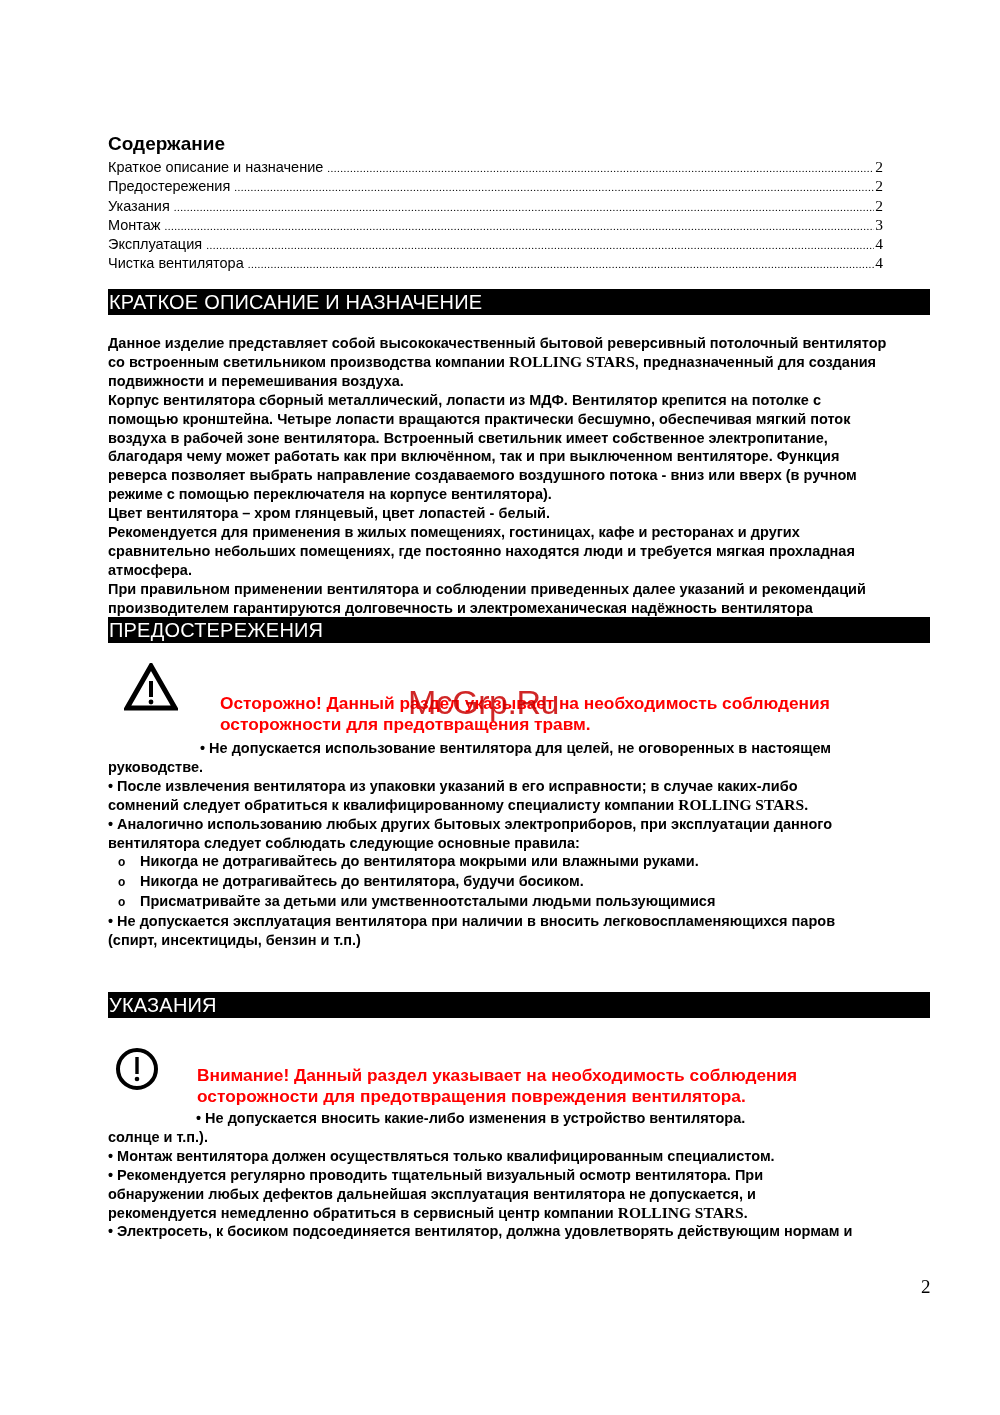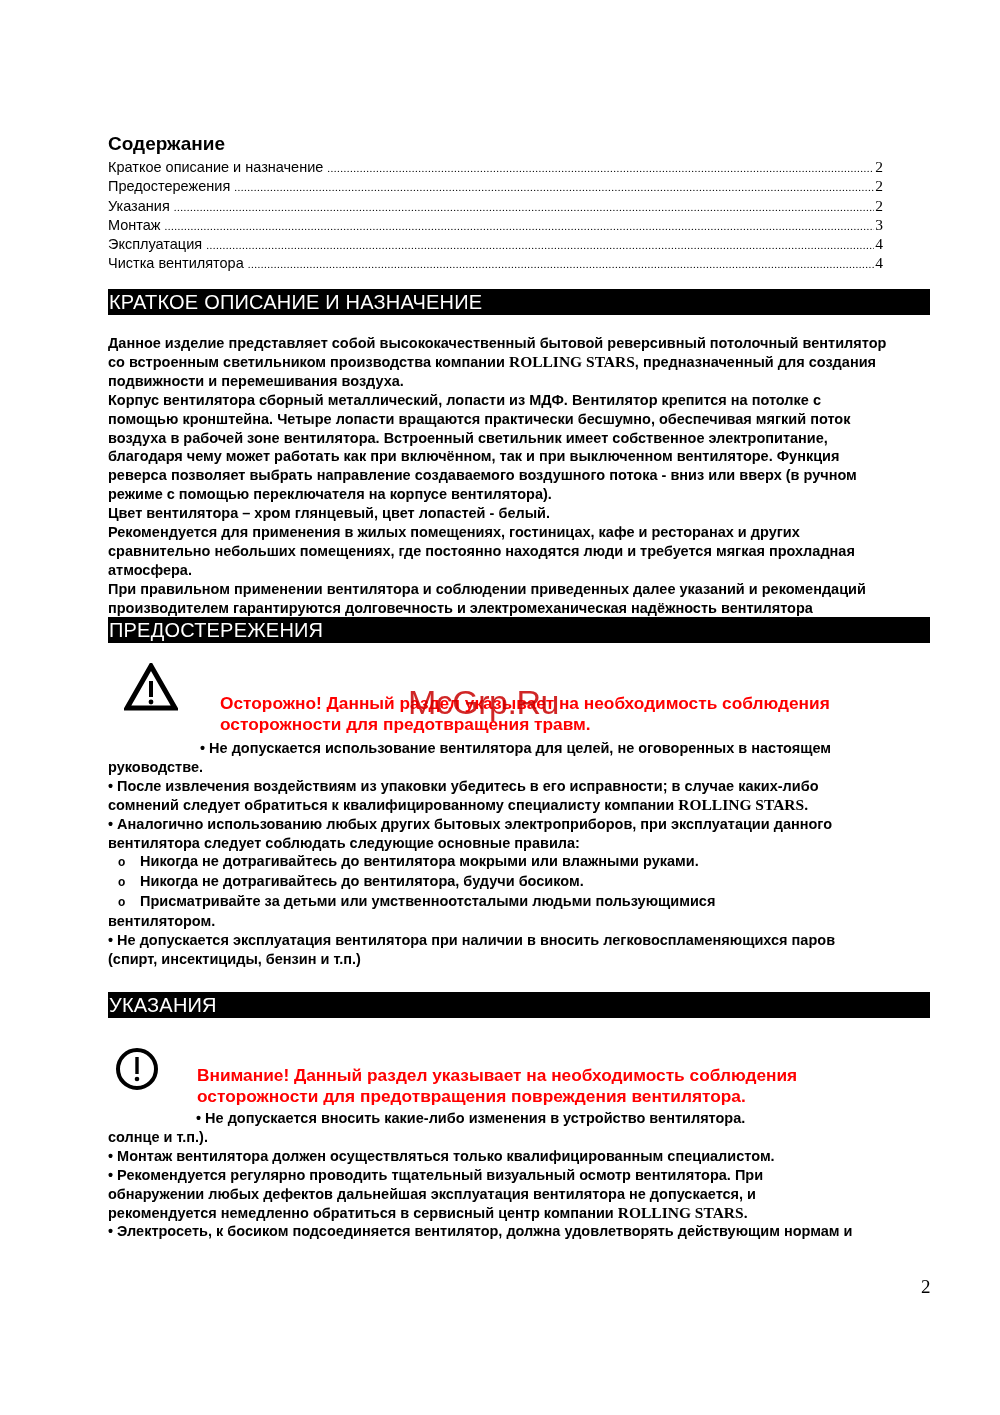--- a/index.html
+++ b/index.html
@@ -105,28 +105,27 @@
   </div>
   <div class="warn-text" style="left:220px; top:693px;">
     <div>Осторожно! Данный раздел указывает на необходимость соблюдения</div>
     <div>осторожности для предотвращения травм.</div>
   </div>
   <div class="watermark">McGrp.Ru</div>
 
   <div class="para" style="top:739px;">
     <p class="bullet-line" style="padding-left:92px;">• Не допускается использование вентилятора для целей, не оговоренных в настоящем</p>
     <p class="bullet-line">руководстве.</p>
-    <p class="bullet-line">• После извлечения воздействиям из упаковки убедитесь в его исправности; в случае каких-либо</p>
+    <p class="bullet-line">• После извлечения вентилятора из упаковки указаний в его исправности; в случае каких-либо</p>
     <p class="bullet-line"><span>сомнений следует обратиться к квалифицированному специалисту компании </span><span class="serif">ROLLING STARS.</span></p>
     <p class="bullet-line">• Аналогично использованию любых других бытовых электроприборов, при эксплуатации данного</p>
     <p class="bullet-line">вентилятора следует соблюдать следующие основные правила:</p>
     <p class="bullet-line sub"><span class="o">o</span><span>Никогда не дотрагивайтесь до вентилятора мокрыми или влажными руками.</span></p>
     <p class="bullet-line sub"><span class="o">o</span><span>Никогда не дотрагивайтесь до вентилятора, будучи босиком.</span></p>
     <p class="bullet-line sub"><span class="o">o</span><span>Присматривайте за детьми или умственноотсталыми людьми пользующимися</span></p>
-    <p class="bullet-line">вентилятором.</p>
     <p class="bullet-line">• Не допускается эксплуатация вентилятора при наличии в вносить легковоспламеняющихся паров</p>
     <p class="bullet-line">(спирт, инсектициды, бензин и т.п.)</p>
   </div>
 
   <div class="sec-bar" style="top:992px;">УКАЗАНИЯ</div>
 
   <div class="icon-box" style="left:115px; top:1047px; width:44px; height:44px;">
     <svg width="44" height="44" viewBox="0 0 44 44">
       <circle cx="22" cy="22" r="19" fill="none" stroke="#000" stroke-width="4"></circle>
       <rect x="20.3" y="10" width="3.4" height="17" fill="#000"></rect>

